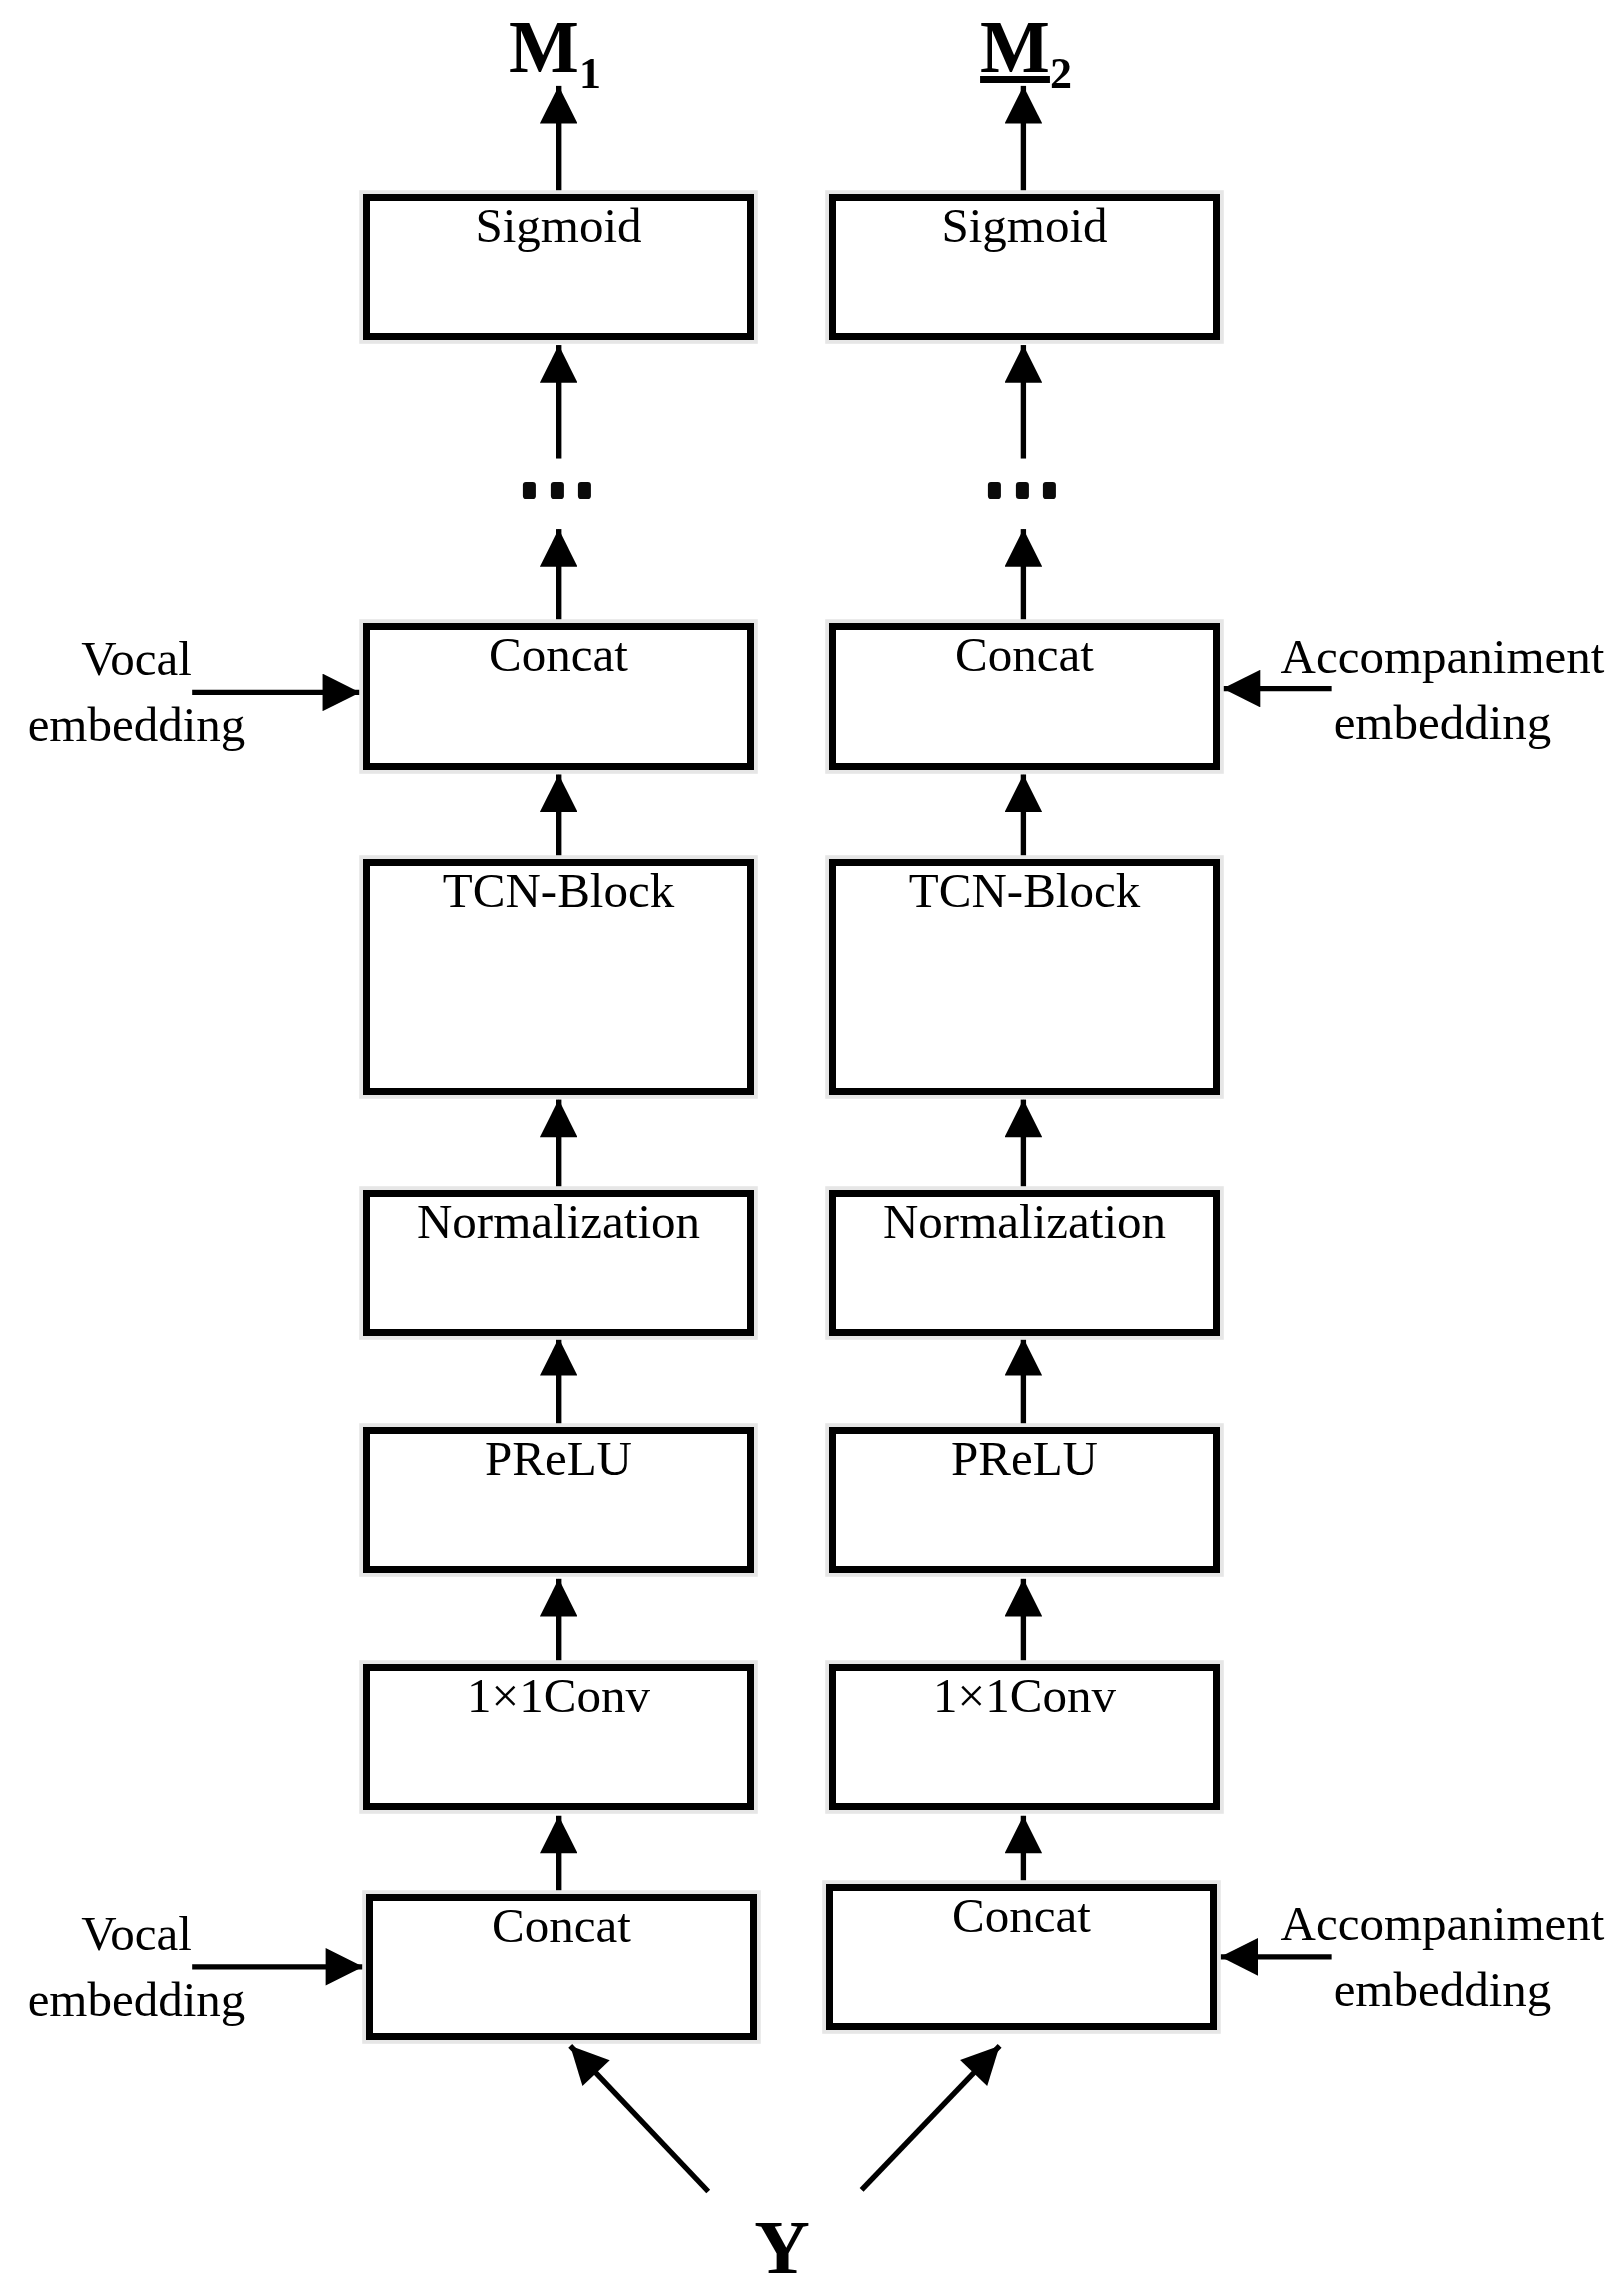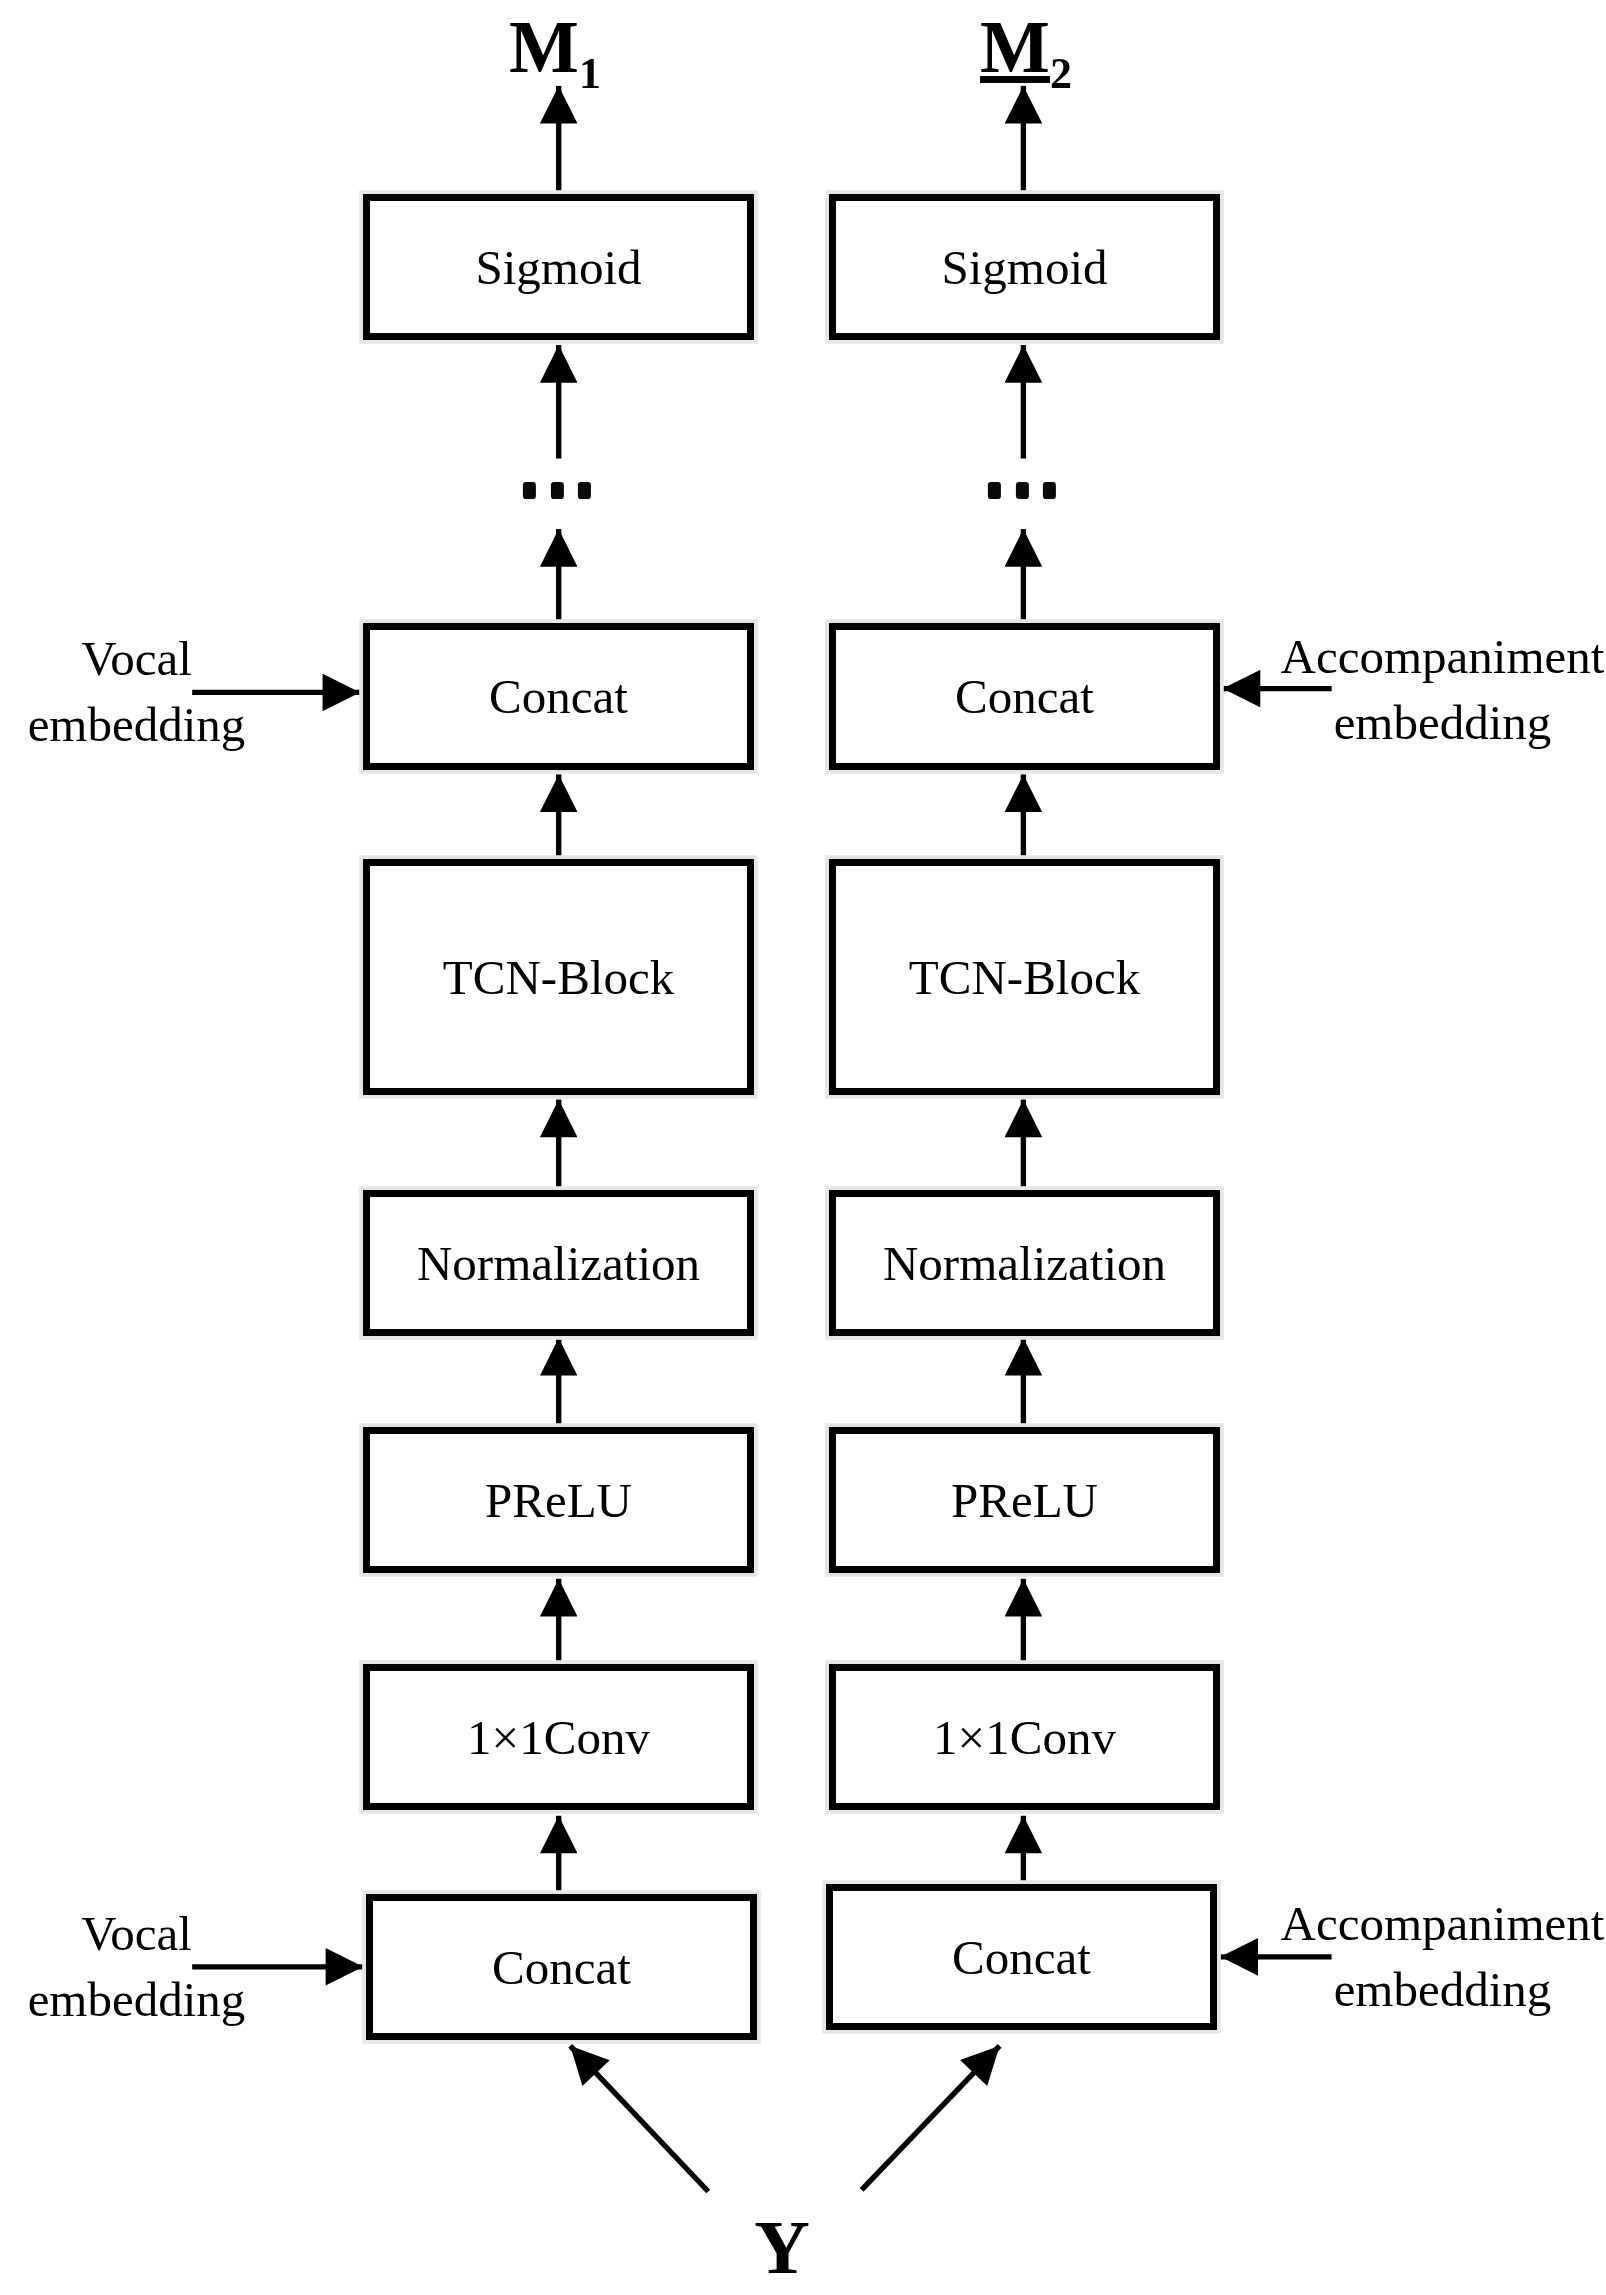--- a/index.html
+++ b/index.html
@@ -1,21 +1,21 @@
 <!DOCTYPE html>
 <html style="font-size:12.3px"><head>
 <meta charset="utf-8">
 <style>
   html,body{margin:0;padding:0;background:#ffffff;}
   body{width:1607px;height:2295px;position:relative;overflow:hidden;
        font-family:"Liberation Serif","DejaVu Serif",serif;color:#000;}
   .stage{position:absolute;left:14px;top:0;width:1607px;height:1617px;}
   .arrows{position:absolute;left:0;top:0;width:1607px;height:2295px;}
   .box{position:absolute;box-sizing:border-box;border:7px solid #000;background:#fff;
-       box-shadow:0 0 0 3.8px #e6e6e6;display:flex;align-items:center;justify-content:center;}
+       box-shadow:0 0 0 3.8px #e6e6e6;display:flex;justify-content:center;}
   .box span{font-size:49px;line-height:1;white-space:nowrap;}
   .mlabel{position:absolute;transform:translateX(-50%);font-size:74px;font-weight:bold;
           line-height:77px;white-space:nowrap;}
   .mlabel sub{font-size:44px;line-height:0;}
   .ylabel{position:absolute;transform:translateX(-50%);font-size:77px;font-weight:bold;
           line-height:77px;}
   .slabel{position:absolute;text-align:center;font-size:49px;line-height:66px;}
   .dots{position:absolute;transform:translateX(-50%);display:flex;gap:14.6px;}
   .dots i{display:block;width:13px;height:17px;background:#0a0a0a;border-radius:3.1px;}
 </style>

